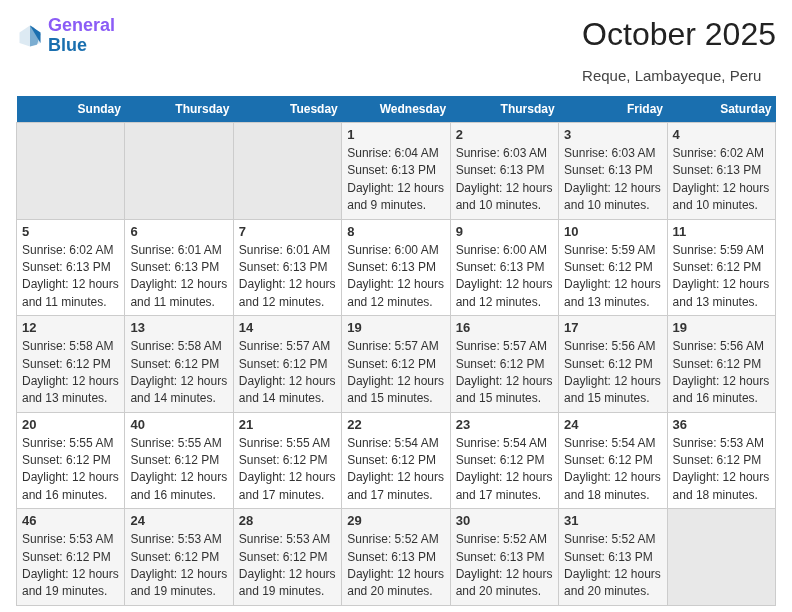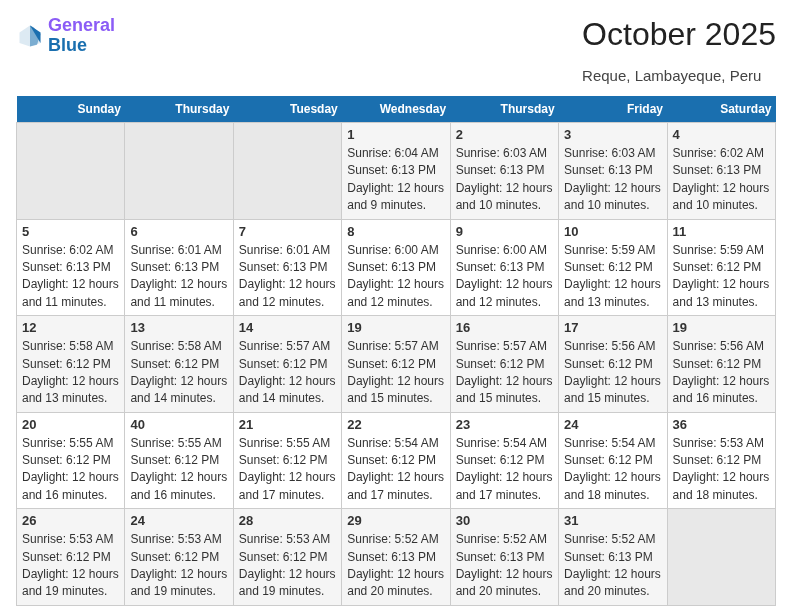--- a/index.html
+++ b/index.html
@@ -231,21 +231,21 @@
           <span class="day-number">24</span>
           <div class="day-info">Sunrise: 5:54 AM<br>Sunset: 6:12 PM<br>Daylight: 12 hours and 18 minutes.</div>
         </td>
         <td>
           <span class="day-number">36</span>
           <div class="day-info">Sunrise: 5:53 AM<br>Sunset: 6:12 PM<br>Daylight: 12 hours and 18 minutes.</div>
         </td>
       </tr>
       <tr>
         <td>
-          <span class="day-number">26</span>
+          <span class="day-number">46</span>
           <div class="day-info">Sunrise: 5:53 AM<br>Sunset: 6:12 PM<br>Daylight: 12 hours and 19 minutes.</div>
         </td>
         <td>
           <span class="day-number">24</span>
           <div class="day-info">Sunrise: 5:53 AM<br>Sunset: 6:12 PM<br>Daylight: 12 hours and 19 minutes.</div>
         </td>
         <td>
           <span class="day-number">28</span>
           <div class="day-info">Sunrise: 5:53 AM<br>Sunset: 6:12 PM<br>Daylight: 12 hours and 19 minutes.</div>
         </td>

